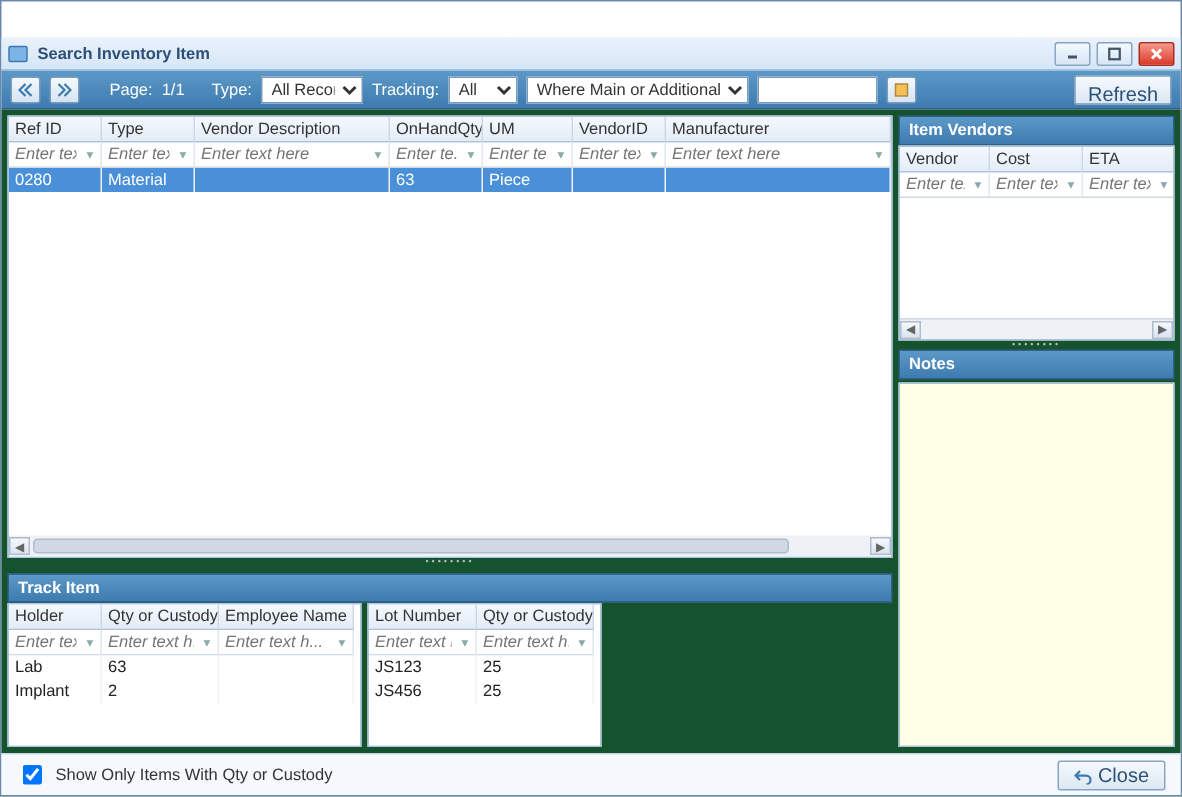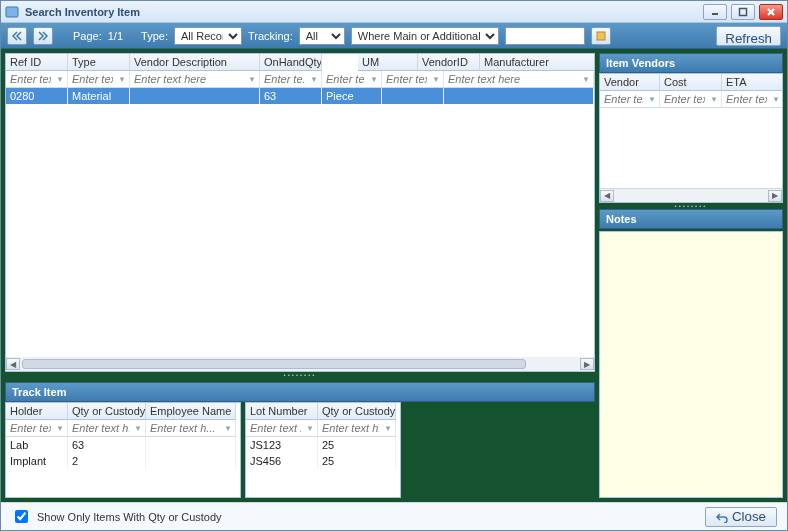--- a/index.html
+++ b/index.html
@@ -1,19 +1,19 @@
 <!DOCTYPE html>
 <html><head>
 <meta charset="utf-8">
 <style>
   * { box-sizing: border-box; }
   html, body { margin:0; padding:0; font-family: Tahoma, Arial, sans-serif; font-size:11px; color:#222; }
   body { background:#fff; width:788px; height:531px; overflow:hidden; }
   .window { width:788px; height:531px; border:1px solid #6b8aaa; position:relative; display:flex; flex-direction:column; background:#fff; }
-  .titlebar { height:22px; background:linear-gradient(#eaf2fb,#d6e6f7); border-bottom:1px solid #a9c4de; display:flex; align-items:center; padding:0 4px; }
+  .titlebar { height:22px; background:linear-gradient(#eaf2fb,#d6e6f7); border-bottom:1px solid #a9c4de; display:flex; align-items:center; padding:0 4px;margin-top:24px; }
   .titlebar .ticon { width:14px; height:14px; margin-right:6px; }
   .titlebar .title { flex:1; color:#2c5078; font-weight:bold; font-size:11px; }
   .winbtns { display:flex; gap:4px; }
   .winbtn { width:24px; height:16px; border:1px solid #8aa5c2; border-radius:2px; background:linear-gradient(#f4f9ff,#d7e6f6); display:flex; align-items:center; justify-content:center; cursor:pointer; }
   .winbtn.close { background:linear-gradient(#f59a8a,#d83a2a); border-color:#b02a1a; }
   .winbtn svg { display:block; }
 
   .toolbar { height:26px; background:linear-gradient(#5d99c7,#3d7bb0); border-bottom:1px solid #2f5f8a; display:flex; align-items:center; padding:0 6px; gap:6px; color:#fff; }
   .tbbtn { width:20px; height:18px; background:linear-gradient(#f5f9fd,#d6e4f2); border:1px solid #7a9bbd; border-radius:2px; display:flex; align-items:center; justify-content:center; cursor:pointer; }
   .tlabel { color:#fff; white-space:nowrap; }
@@ -118,21 +118,21 @@
 
   <div class="body">
     <div class="leftcol">
 
       <div class="gridwrap" style="flex:1;min-height:0">
         <div id="mg-head" class="gridhead">
             <div class="cell" style="width: 62px; flex: 0 0 62px;">Ref ID</div>
             <div class="cell" style="width: 62px; flex: 0 0 62px;">Type</div>
             <div class="cell" style="width: 130px; flex: 0 0 130px;">Vendor Description</div>
             <div class="cell" style="width: 62px; flex: 0 0 62px;">OnHandQty</div>
-            <div class="cell" style="width: 60px; flex: 0 0 60px; margin-left: 36px;">UM</div>
+            <div class="cell" style="width: 60px; flex: 0 0 60px;">UM</div>
             <div class="cell" style="width: 62px; flex: 0 0 62px;">VendorID</div>
             <div class="cell" style="width: 150px; flex: 0 0 150px;">Manufacturer</div>
           </div>
         <div id="mg-filter" class="filterrow">
             <div class="cell" style="width: 62px; flex: 0 0 62px;">
               <input placeholder="Enter text h..." style="">
               <span class="funnel">▾</span>
             </div>
             <div class="cell" style="width: 62px; flex: 0 0 62px;">
               <input placeholder="Enter text h..." style="">

